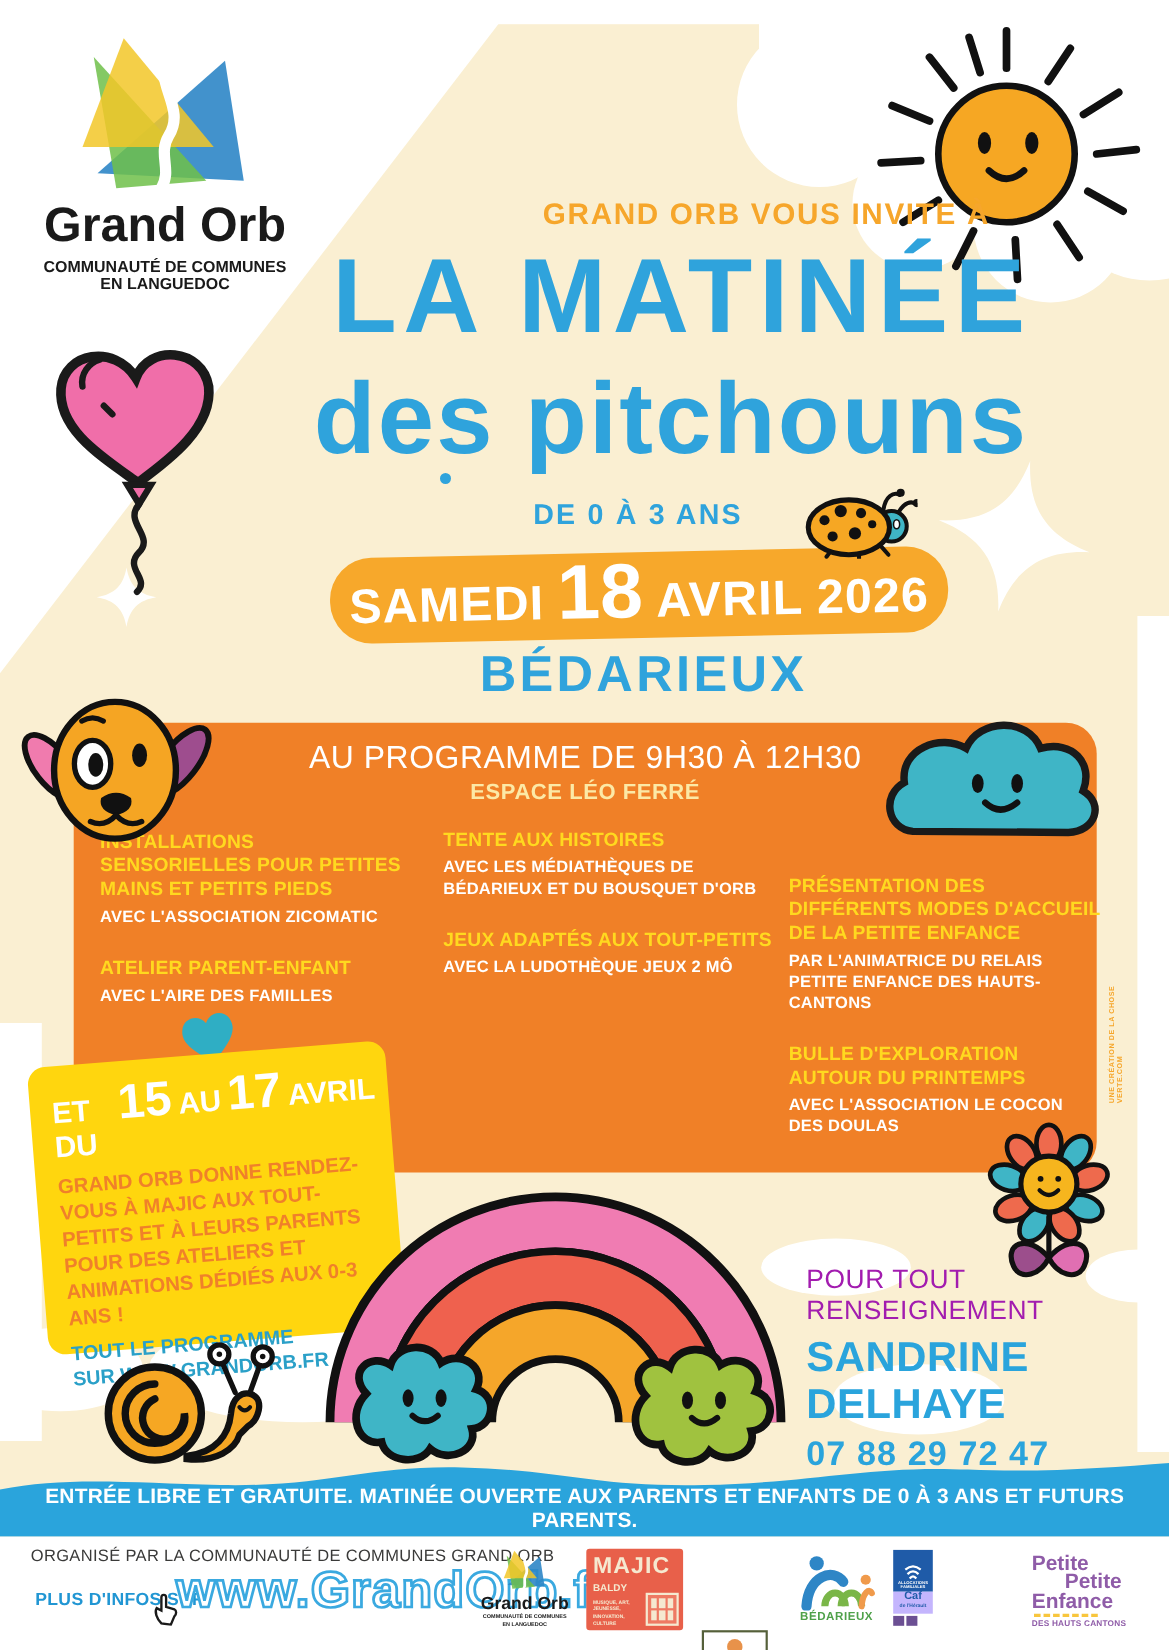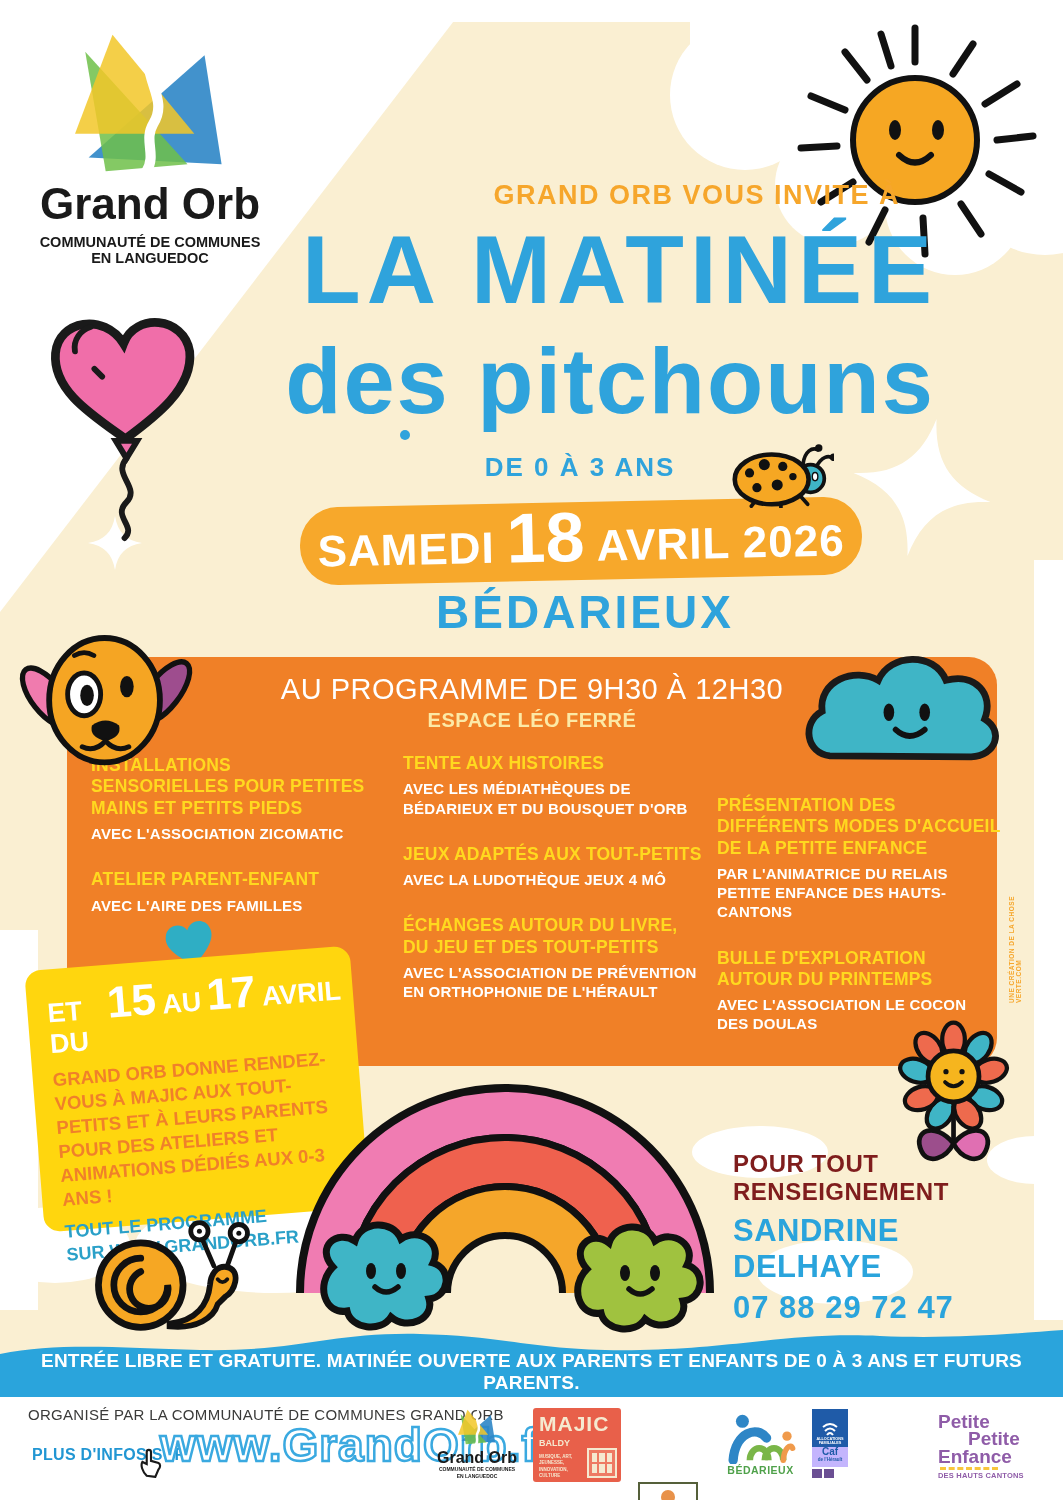--- a/index.html
+++ b/index.html
@@ -30,22 +30,22 @@
 
   
   .side-box{background:#FFD60E;border-radius:16px;transform:rotate(-4.5deg);padding:16px 12px 0 20px;box-sizing:border-box;}
   .side-head{display:flex;align-items:baseline;gap:6px;color:#fff;font-weight:bold;}
   .side-head .s{font-size:27px;}
   .side-head .n{font-size:44px;line-height:1;}
   .side-body{font-size:18.5px;font-weight:bold;color:#F0802A;line-height:1.3;margin-top:8px;}
   .side-more{font-size:18px;font-weight:bold;color:#2AA0C8;line-height:1.25;margin-top:9px;}
 
   
-  .c-label{font-size:24px;font-weight:bold;color:#7f1d1d;letter-spacing:.5px;}
-  .c-name{font-size:31px;font-weight:bold;color:#2AA4DC;margin-top:7px;letter-spacing:.5px;}
+  .c-label{font-size:24px;font-weight:normal;color:#a21caf;letter-spacing:.5px;}
+  .c-name{font-size:38px;font-weight:bold;color:#2AA4DC;margin-top:7px;letter-spacing:.5px;}
   .c-phone{font-size:31px;font-weight:bold;color:#2AA4DC;margin-top:5px;letter-spacing:1px;}
 
   
   .entry{font-size:19px;font-weight:bold;color:#fff;letter-spacing:.2px;}
 
   
   .organiser{font-size:15px;color:#3A3A39;letter-spacing:.3px;font-weight:normal;}
   .infos{font-size:16px;font-weight:bold;color:#2196D3;letter-spacing:.3px;}
   .url{font-size:46px;font-weight:bold;color:#fff;-webkit-text-stroke:2.5px #3AA9E0;letter-spacing:1px;}
   .mini-logo-name{font-size:16px;font-weight:bold;color:#1A1A1A;line-height:1;}
@@ -205,25 +205,21 @@
       </div>
     </div>
 
     <div class="abs" style="left:336px;top:96px;width:305px;">
       <div class="prog-item">
         <div class="t">TENTE AUX HISTOIRES</div>
         <div class="d">AVEC LES MÉDIATHÈQUES DE BÉDARIEUX ET DU BOUSQUET D'ORB</div>
       </div>
       <div class="prog-item">
         <div class="t">JEUX ADAPTÉS AUX TOUT-PETITS</div>
-        <div class="d">AVEC LA LUDOTHÈQUE JEUX 4 MÔ</div>
-      </div>
-      <div class="prog-item">
-        <div class="t">ÉCHANGES AUTOUR DU LIVRE, DU JEU ET DES TOUT-PETITS</div>
-        <div class="d">AVEC L'ASSOCIATION DE PRÉVENTION EN ORTHOPHONIE DE L'HÉRAULT</div>
+        <div class="d">AVEC LA LUDOTHÈQUE JEUX 2 MÔ</div>
       </div>
     </div>
 
     <div class="abs" style="left:650px;top:138px;width:285px;">
       <div class="prog-item">
         <div class="t">PRÉSENTATION DES DIFFÉRENTS MODES D'ACCUEIL DE LA PETITE ENFANCE</div>
         <div class="d">PAR L'ANIMATRICE DU RELAIS PETITE ENFANCE DES HAUTS-CANTONS</div>
       </div>
       <div class="prog-item">
         <div class="t">BULLE D'EXPLORATION AUTOUR DU PRINTEMPS</div>

